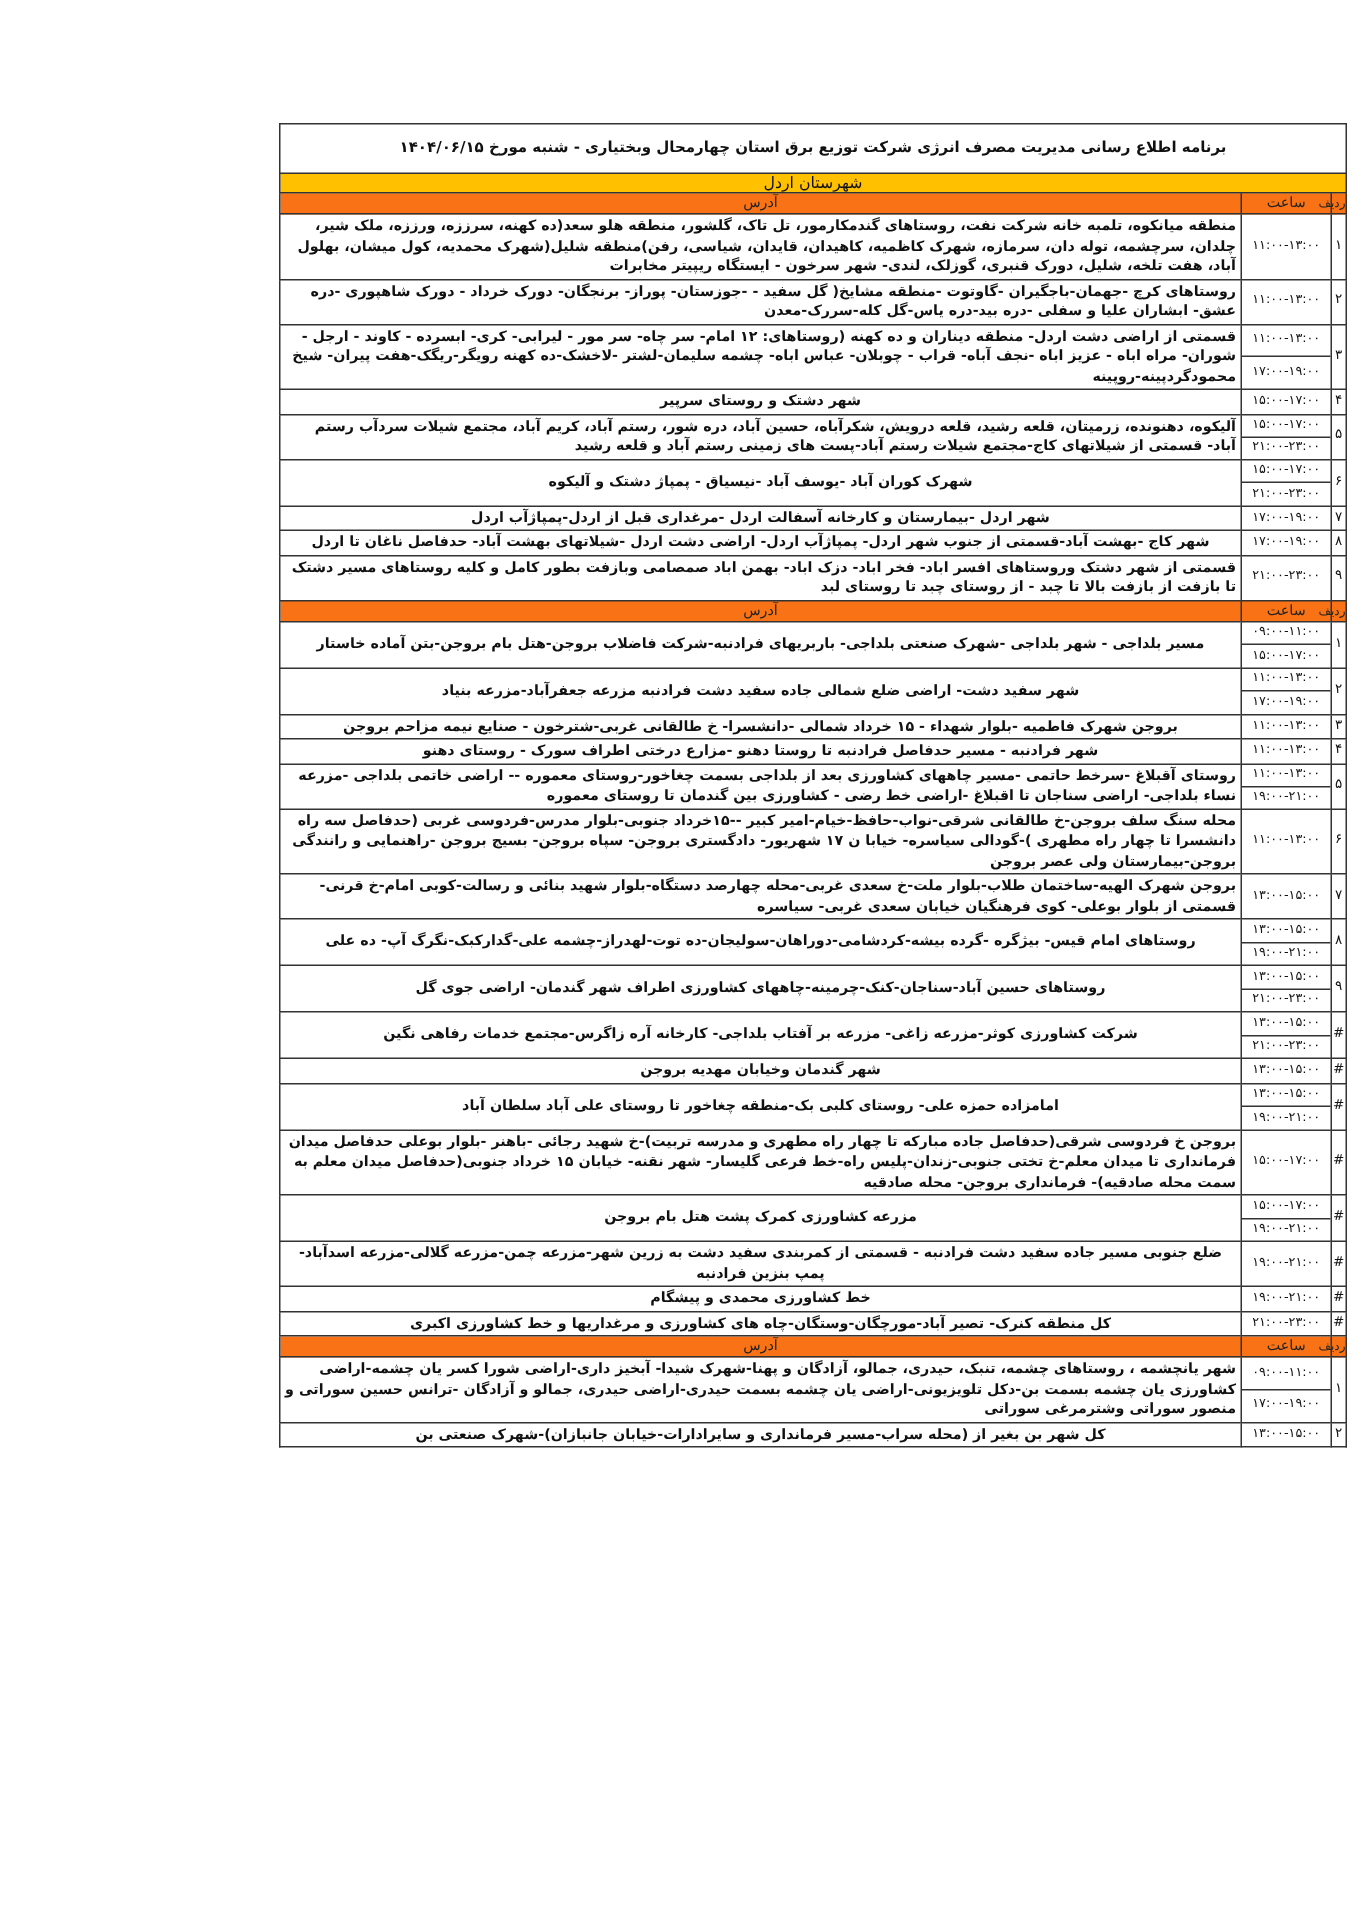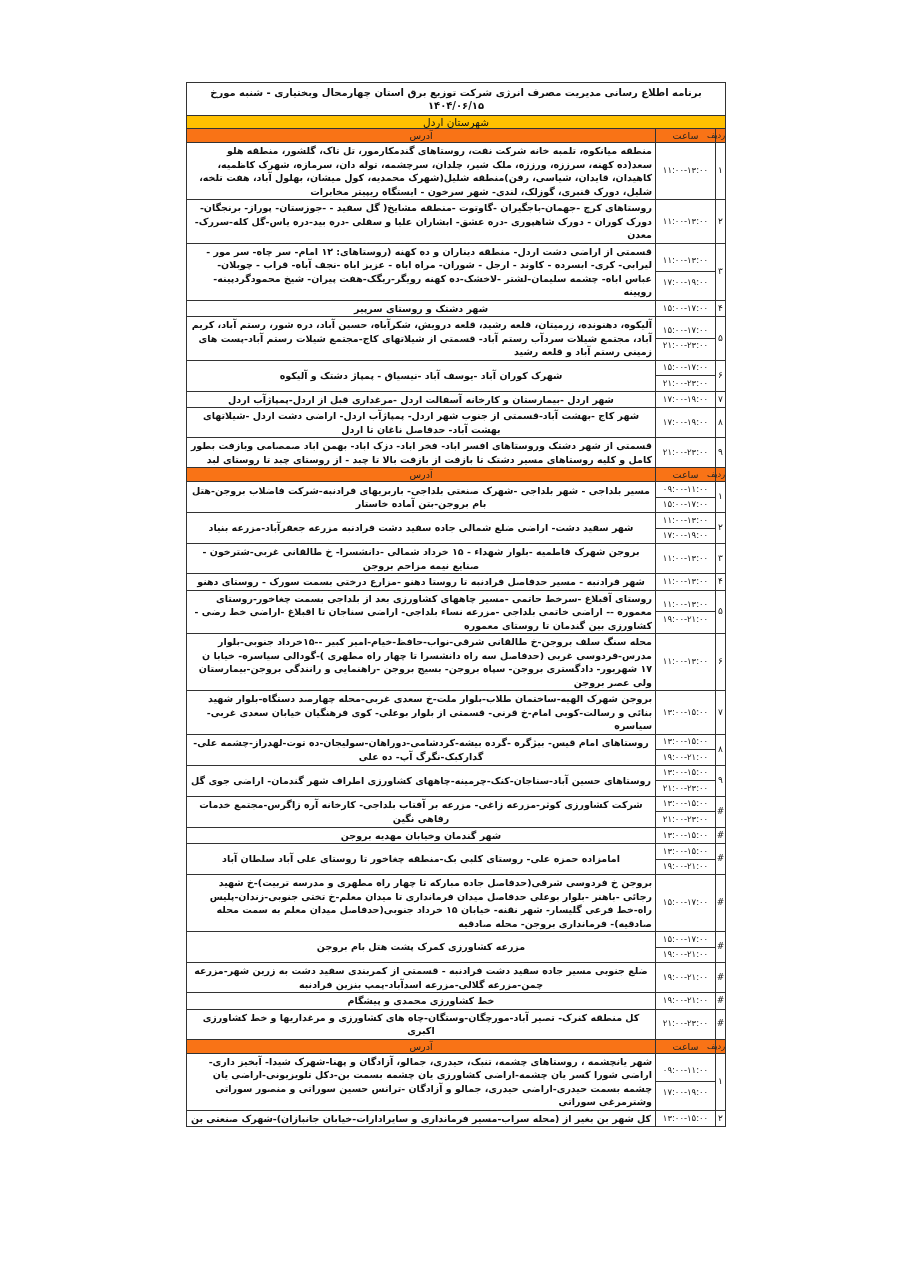--- a/index.html
+++ b/index.html
@@ -1,18 +1,18 @@
 <!DOCTYPE html>
 <html><head>
 <meta charset="utf-8">
 <style>
   html, body { margin:0; padding:0; background:#ffffff; }
   body { width:905px; height:1280px; position:relative; font-family:"DejaVu Sans", sans-serif; }
   #doc { position:absolute; left:186px; top:82px; width:640px; }
-  table { border-collapse:collapse; width:540px; table-layout:fixed; direction:rtl;border-radius:27px; }
+  table { border-collapse:collapse; width:712px; table-layout:fixed; direction:rtl;border-radius:27px; }
   td { border:1px solid #333; font-size:9.5px; line-height:13.5px; padding:1px 3px; color:#111; vertical-align:middle; }
   .title td { height:30px; text-align:center; font-weight:bold; font-size:10px; background:#fff; }
   .county td { background:#ffc000; text-align:center; font-size:10.5px; height:12px; padding:0; line-height:12px; }
   .hdr td { background:#f97316; text-align:center; font-size:9.5px; height:13px; padding:0; line-height:13px; color:#222; }
   .c-row { width:10px; text-align:center; font-size:9px; padding:0; }
   .c-time { width:58px; text-align:center; font-size:8.5px; padding:0 1px; direction:ltr; white-space:nowrap; }
   .c-addr { text-align:right; font-weight:bold; }
   .c-addr.center { text-align:center; }
   .time-cell { display:flex; flex-direction:column; height:100%; }
   .time-cell span { flex:1; display:flex; align-items:center; justify-content:center; }
@@ -42,21 +42,21 @@
           <td>آدرس</td>
         </tr>
         <tr>
           <td class="c-row">۱</td>
           <td class="c-time">۱۱:۰۰-۱۳:۰۰</td>
           <td class="c-addr">منطقه میانکوه، تلمبه خانه شرکت نفت، روستاهای گندمکارمور، تل تاک، گلشور، منطقه هلو سعد(ده کهنه، سرززه، ورززه، ملک شیر، چلدان، سرچشمه، توله دان، سرمازه، شهرک کاظمیه، کاهیدان، قایدان، شیاسی، رفن)منطقه شلیل(شهرک محمدیه، کول میشان، بهلول آباد، هفت تلخه، شلیل، دورک قنبری، گوزلک، لندی- شهر سرخون - ایستگاه ریپیتر مخابرات</td>
         </tr>
         <tr>
           <td class="c-row">۲</td>
           <td class="c-time">۱۱:۰۰-۱۳:۰۰</td>
-          <td class="c-addr">روستاهای کرچ -جهمان-باجگیران -گاوتوت -منطقه مشایخ( گل سفید - -جوزستان- پوراز- برنجگان- دورک کوران - دورک شاهپوری -دره عشق- ابشاران علیا و سفلی -دره بید-دره یاس-گل کله-سررک-معدن</td>
+          <td class="c-addr">روستاهای کرچ -جهمان-باجگیران -گاوتوت -منطقه مشایخ( گل سفید - -جوزستان- پوراز- برنجگان- دورک خرداد - دورک شاهپوری -دره عشق- ابشاران علیا و سفلی -دره بید-دره یاس-گل کله-سررک-معدن</td>
         </tr>
         <tr>
           <td class="c-row">۳</td>
           <td class="c-time tc">
             <div class="time-cell" style="height: 42.5px;">
               <span>۱۱:۰۰-۱۳:۰۰</span>
               <span>۱۷:۰۰-۱۹:۰۰</span>
             </div>
           </td>
           <td class="c-addr">قسمتی از اراضی دشت اردل- منطقه دیناران و ده کهنه (روستاهای: ۱۲ امام- سر چاه- سر مور - لیرابی- کری- ابسرده - کاوند - ارجل - شوران- مراه اباه - عزیز اباه -نجف آباه- قراب - چوبلان- عباس اباه- چشمه سلیمان-لشتر -لاخشک-ده کهنه رویگر-ریگک-هفت پیران- شیخ محمودگرد‌پینه-روپینه</td>
@@ -127,21 +127,21 @@
           <td class="c-addr center" style="height: 28px;">شهر سفید دشت- اراضی ضلع شمالی جاده سفید دشت فرادنبه مزرعه جعفرآباد-مزرعه بنیاد</td>
         </tr>
         <tr>
           <td class="c-row">۳</td>
           <td class="c-time">۱۱:۰۰-۱۳:۰۰</td>
           <td class="c-addr center">بروجن شهرک فاطمیه -بلوار شهداء - ۱۵ خرداد شمالی -دانشسرا- خ طالقانی غربی-شترخون - صنایع نیمه مزاحم بروجن</td>
         </tr>
         <tr>
           <td class="c-row">۴</td>
           <td class="c-time">۱۱:۰۰-۱۳:۰۰</td>
-          <td class="c-addr center">شهر فرادنبه - مسیر حدفاصل فرادنبه تا روستا دهنو -مزارع درختی بسمت سورک - روستای دهنو</td>
+          <td class="c-addr center">شهر فرادنبه - مسیر حدفاصل فرادنبه تا روستا دهنو -مزارع درختی اطراف سورک - روستای دهنو</td>
         </tr>
         <tr>
           <td class="c-row">۵</td>
           <td class="c-time tc">
             <div class="time-cell" style="height: 29px;">
               <span>۱۱:۰۰-۱۳:۰۰</span>
               <span>۱۹:۰۰-۲۱:۰۰</span>
             </div>
           </td>
           <td class="c-addr">روستای آقبلاغ -سرخط حاتمی -مسیر چاههای کشاورزی بعد از بلداجی بسمت چغاخور-روستای معموره -- اراضی خاتمی بلداجی -مزرعه نساء بلداجی- اراضی سناجان تا اقبلاغ -اراضی خط رضی - کشاورزی بین گندمان تا روستای معموره</td>

